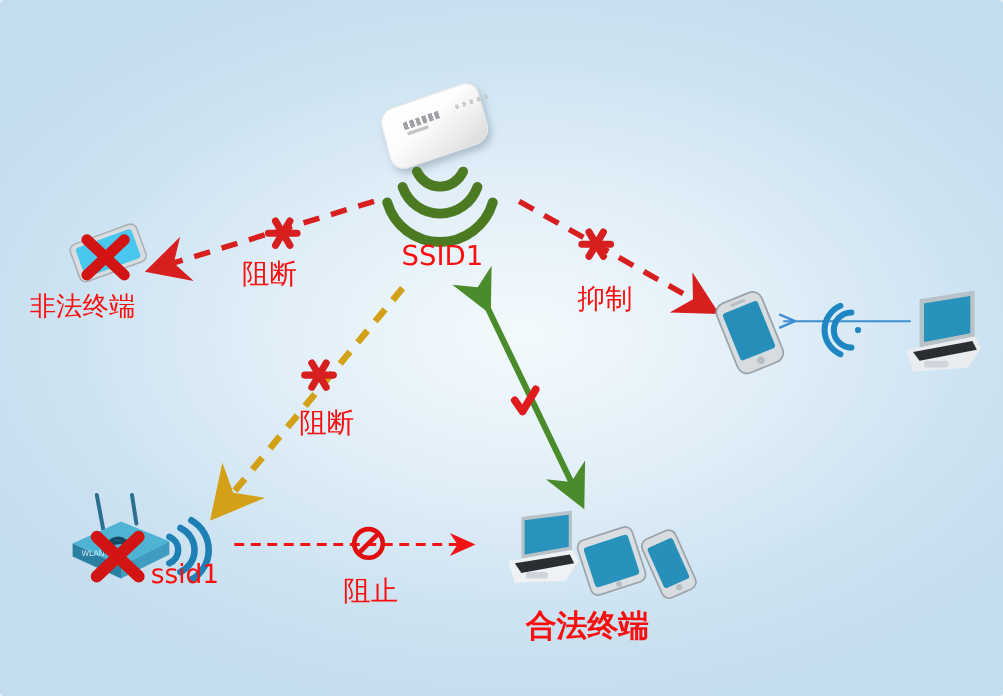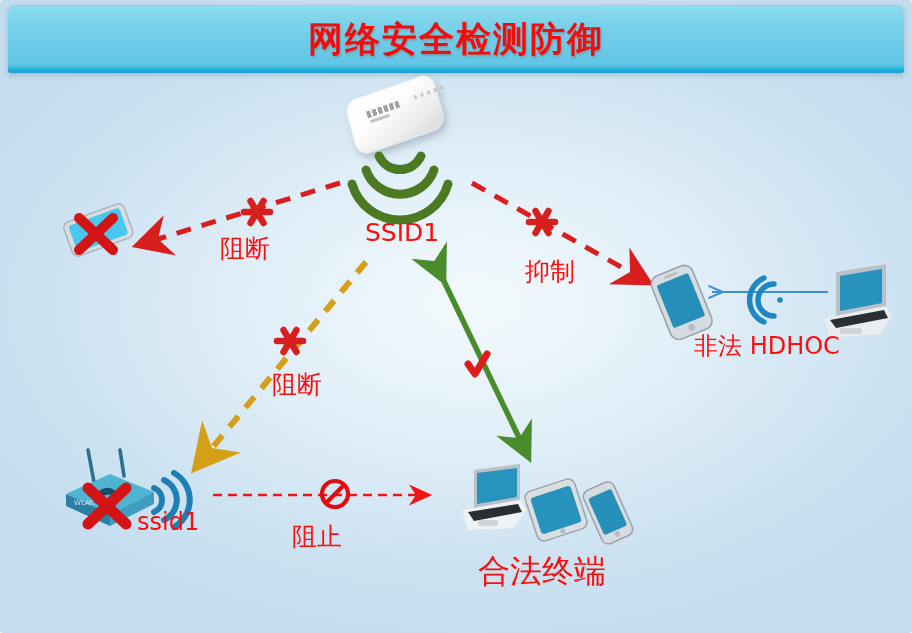--- a/index.html
+++ b/index.html
@@ -68,23 +68,20 @@
   
   #legit{position:absolute;left:450px;top:462px;width:190px;height:84px;}
   svg{display:block;overflow:visible;}
   #edges{position:absolute;left:0;top:0;width:912px;height:633px;pointer-events:none;}
 </style>
 </head>
 <body>
 
 <div id="stage">
 
-  <div id="titlebar">
-    <div id="title-text">网络安全检测防御</div>
-  </div>
 
   <svg id="edges" viewBox="0 0 912 633">
     <defs>
       <marker id="ah-red" markerWidth="9" markerHeight="9" refX="3" refY="4.5" orient="auto">
         <path d="M0.5,0.3 L8.5,4.5 L0.5,8.7 L3,4.5 Z" fill="#d81f1f"></path>
       </marker>
       <marker id="ah-gold" markerWidth="9" markerHeight="9" refX="3" refY="4.5" orient="auto">
         <path d="M0.5,0.3 L8.5,4.5 L0.5,8.7 L3,4.5 Z" fill="#d4a017"></path>
       </marker>
       <marker id="ah-green-s" markerWidth="8" markerHeight="8" refX="5" refY="4" orient="auto">
@@ -170,28 +167,29 @@
     <g transform="rotate(-20 46 31)">
       <rect x="14" y="14" width="64" height="36" rx="6" fill="#d9dde0" stroke="#a8b0b6" stroke-width="1.4"></rect>
       <rect x="19" y="18" width="54" height="28" rx="3" fill="#49c7ee"></rect>
       <rect x="19" y="18" width="54" height="28" rx="3" fill="url(#tabgrad)" opacity="0"></rect>
     </g>
     <g stroke="#d21414" stroke-width="10" stroke-linecap="round">
       <line x1="27" y1="20" x2="61" y2="52"></line>
       <line x1="61" y1="20" x2="27" y2="52"></line>
     </g>
   </svg>
+  <div class="lbl lbl-cn" style="left:27px;top:262px;font-size:24px;">非法终端</div>
 
   <div class="lbl lbl-cn" style="left:220px;top:232px;font-size:25px;">阻断</div>
 
   <div class="lbl lbl-cn" style="left:525px;top:245px;font-size:25px;margin-top:10px;">抑制</div>
 
   <div class="lbl lbl-cn" style="left:272px;top:368px;font-size:25px;">阻断</div>
 
-  <div class="lbl lbl-cn" style="left:292px;top:520px;font-size:25px;">阻止</div>
+  <div class="lbl lbl-cn" style="left:312px;top:520px;font-size:25px;">阻止</div>
 
   <svg id="rogue-ap" viewBox="0 0 130 90">
 
     <line x1="36" y1="34" x2="30" y2="2" stroke="#2b6f92" stroke-width="3.6" stroke-linecap="round"></line>
     <line x1="66" y1="28" x2="62" y2="2" stroke="#2b6f92" stroke-width="3.6" stroke-linecap="round"></line>
 
     <path d="M8,46 L52,26 L96,44 L52,66 Z" fill="#4fb3d4"></path>
     <path d="M8,46 L8,58 L52,78 L52,66 Z" fill="#2b7fa3"></path>
     <path d="M52,66 L52,78 L96,56 L96,44 Z" fill="#3e9dc0"></path>
 
@@ -233,21 +231,20 @@
 
     <g>
       <path d="M196,14 L246,6 L246,48 L196,58 Z" fill="#b9c2c9"></path>
       <path d="M200,18 L242,11 L242,45 L200,53 Z" fill="#2f9dc6"></path>
       <path d="M200,18 L242,11 L242,45 L200,53 Z" fill="#1b7ea8" opacity=".35"></path>
       <path d="M184,60 L196,58 L246,48 L252,58 L240,76 L190,80 Z" fill="#e9edf0"></path>
       <path d="M190,62 L244,52 L248,60 L196,70 Z" fill="#2a2e33"></path>
       <rect x="200" y="70" width="22" height="6" rx="2" fill="#cfd5da"></rect>
     </g>
   </svg>
-  <div class="lbl lbl-cn" style="left:694px;top:330px;font-size:24px;">非法  HDHOC</div>
 
   <svg id="legit" viewBox="0 0 190 84">
 
     <g>
       <path d="M24,8 L70,2 L70,38 L24,46 Z" fill="#b9c2c9"></path>
       <path d="M27,11 L67,6 L67,35 L27,42 Z" fill="#2f9dc6"></path>
       <path d="M27,11 L67,6 L67,35 L27,42 Z" fill="#1b7ea8" opacity=".3"></path>
       <path d="M12,48 L24,46 L70,38 L76,48 L64,66 L18,68 Z" fill="#eef2f4"></path>
       <path d="M18,50 L68,42 L72,50 L24,59 Z" fill="#2a2e33"></path>
       <rect x="28" y="58" width="20" height="6" rx="2" fill="#ced5da"></rect>
@@ -260,15 +257,15 @@
       <circle cx="106" cy="70" r="2.6" fill="#b6bdc3"></circle>
     </g>
 
     <g transform="rotate(-24 158 52)">
       <rect x="142" y="22" width="33" height="58" rx="7" fill="#d7dce0" stroke="#9aa3aa" stroke-width="1.5"></rect>
       <rect x="146" y="30" width="25" height="40" rx="2.5" fill="#2f9dc6"></rect>
       <rect x="146" y="30" width="25" height="40" rx="2.5" fill="#1b7ea8" opacity=".4"></rect>
       <circle cx="158.5" cy="74" r="2.8" fill="#b6bdc3"></circle>
     </g>
   </svg>
-  <div class="lbl lbl-cn" style="left:478px;top:550px;font-size:32px;">合法终端</div>
+  <div class="lbl lbl-cn" style="left:478px;top:550px;font-size:28px;font-weight:bold;">合法终端</div>
 
 </div>
 
 </body></html>

